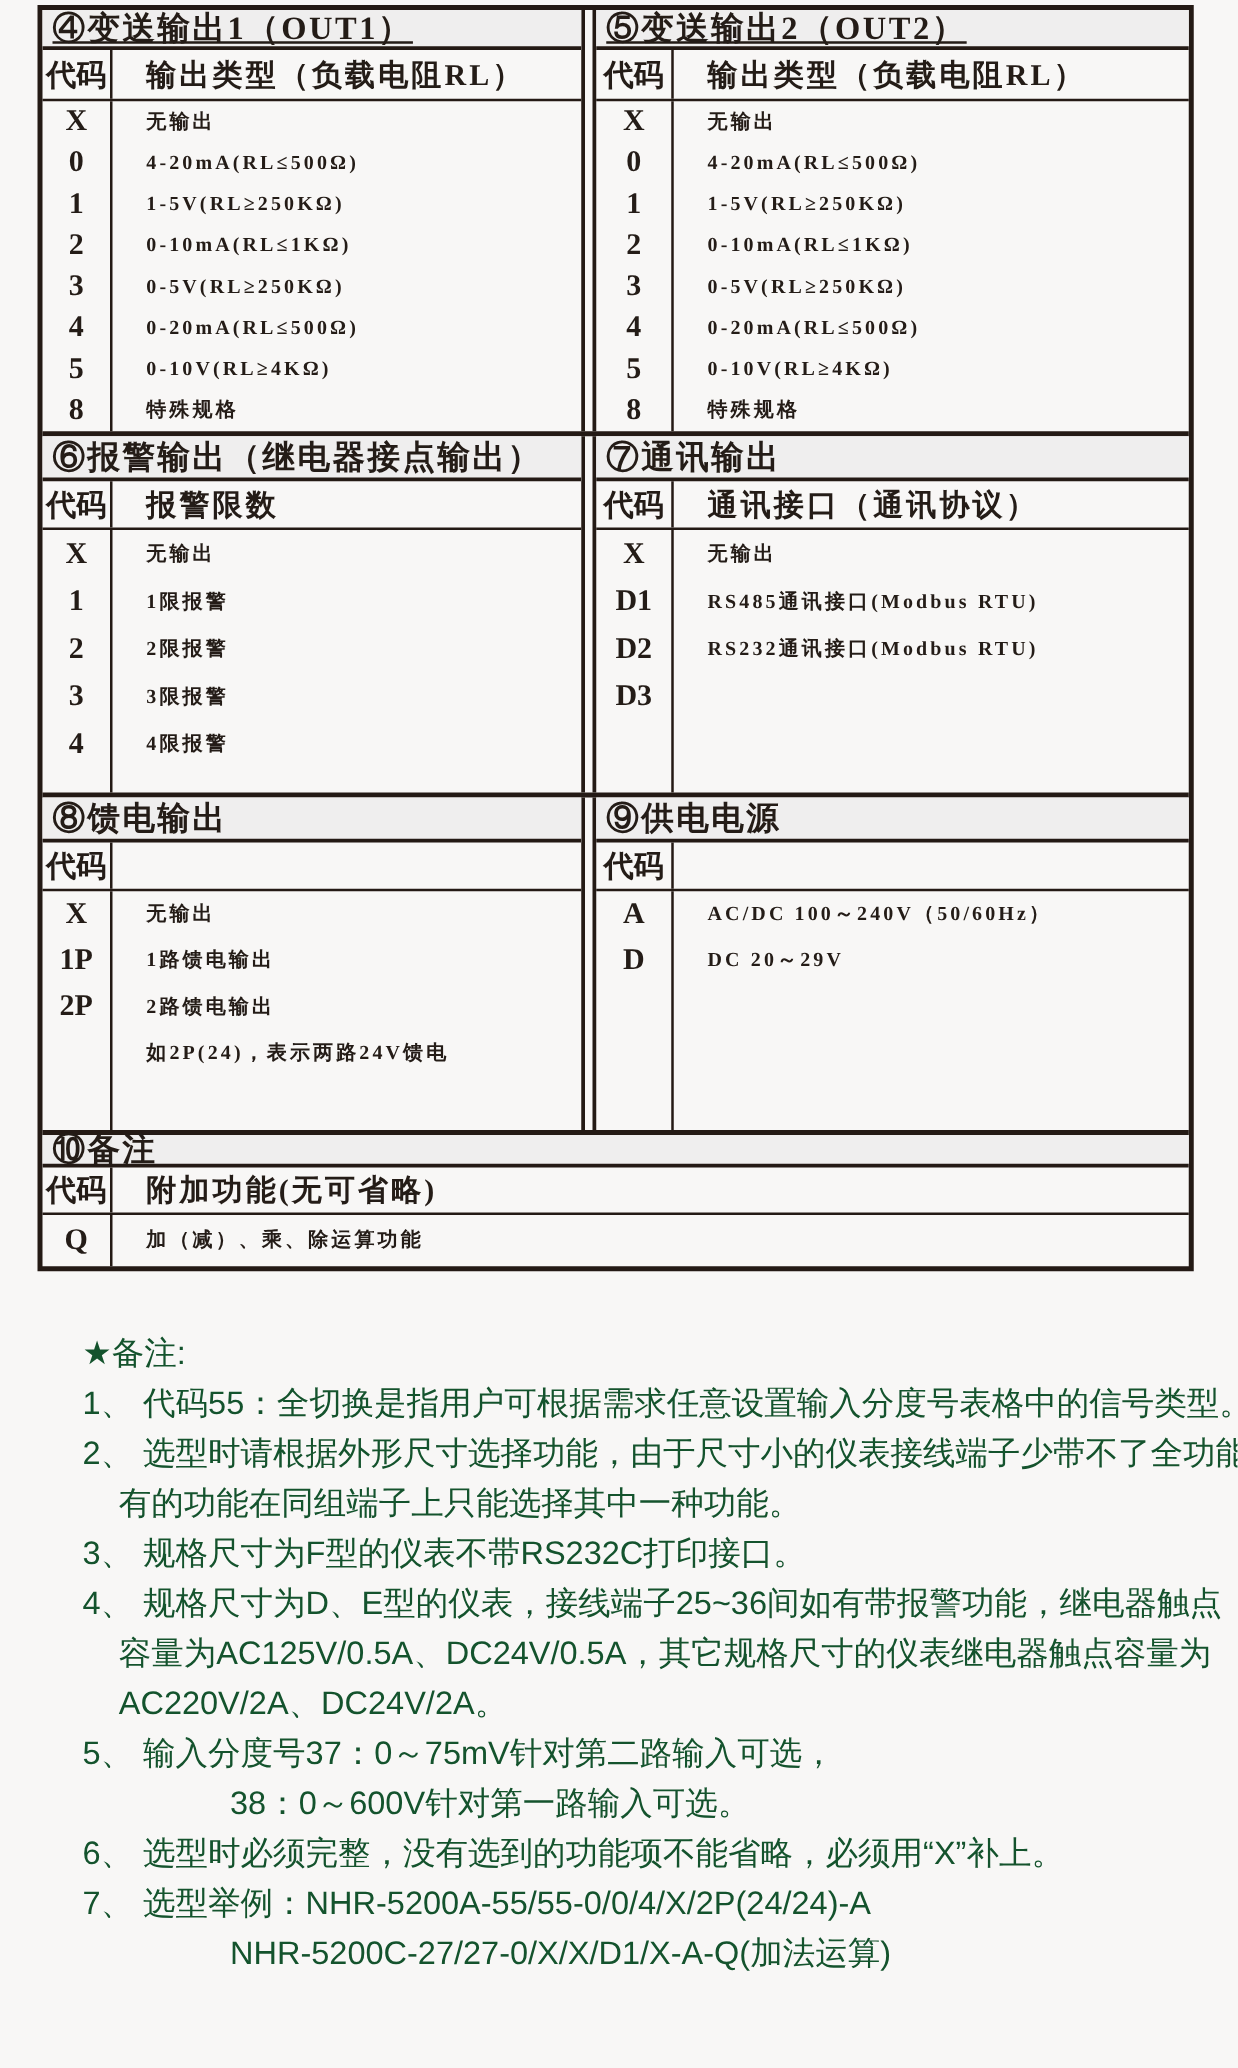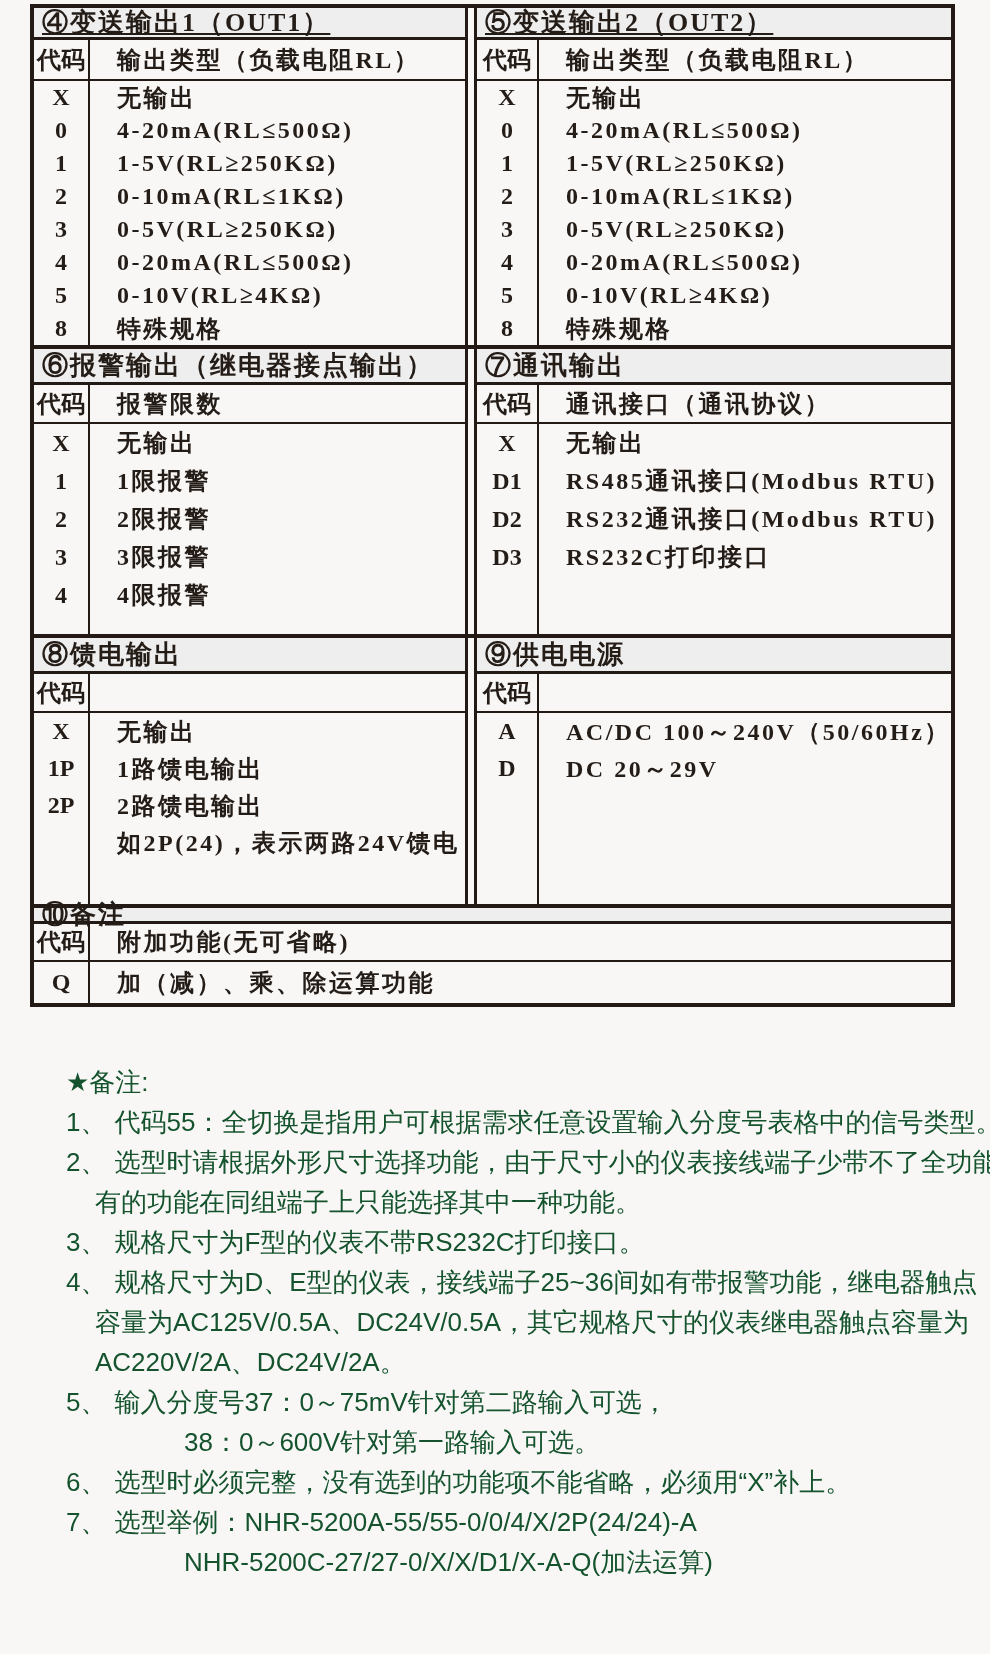--- a/index.html
+++ b/index.html
@@ -36,30 +36,30 @@
     display:flex;align-items:center;justify-content:center;
     border-right:2px solid #241a15;font-size:24px;text-align:center;
   }
   .d{
     display:flex;align-items:center;padding-left:12px;
     font-size:24px;letter-spacing:2.5px;white-space:nowrap;
   }
   .codecol{border-right:2px solid #241a15;display:flex;flex-direction:column;}
   .desccol{display:flex;flex-direction:column;min-width:0;}
   .cc{display:flex;align-items:center;justify-content:center;font-size:24px;}
-  .dc{display:flex;align-items:center;padding-left:12px;font-size:24px;
+  .dc{display:flex;align-items:center;padding-left:12px;font-size:16px;
       letter-spacing:2.5px;white-space:nowrap;text-align:right;}
   
   .b1 .phead{height:32px;text-decoration:underline;}  .b1 .thead{height:41px;} .b1 .pbody{height:264px;}
   .b1 .cc,.b1 .dc{height:33px;}
   .b2 .phead{height:36px;}  .b2 .thead{height:39px;} .b2 .pbody{height:210px;}
   .b2 .cc,.b2 .dc{height:38px;}
   .b3 .phead{height:36px;}  .b3 .thead{height:39px;} .b3 .pbody{height:191px;}
   .b3 .cc,.b3 .dc{height:37px;}
-  .b4 .phead{height:16px;}  .b4 .thead{height:38px;} .b4 .pbody{height:41px;}
+  .b4 .phead{height:26px;}  .b4 .thead{height:38px;} .b4 .pbody{height:41px;}
   .b4 .cc,.b4 .dc{height:41px;}
   
   #notes{
     position:absolute;left:66px;top:1062px;width:900px;
     font-size:26px;line-height:40px;color:#14532d;
     font-family:"Liberation Sans","DejaVu Sans",sans-serif;
   }
   .nline{white-space:nowrap;height:40px;}
   .nline .mk{margin-right:8px;}
   .nline.cont{padding-left:29px;}
@@ -163,21 +163,20 @@
           <div class="codecol">
             <div class="cc">X</div>
             <div class="cc">D1</div>
             <div class="cc">D2</div>
             <div class="cc">D3</div>
           </div>
           <div class="desccol">
             <div class="dc">无输出</div>
             <div class="dc">RS485通讯接口(Modbus RTU)</div>
             <div class="dc">RS232通讯接口(Modbus RTU)</div>
-            <div class="dc">RS232C打印接口</div>
           </div>
         </div>
       </div>
     </div>
     <div class="band b3">
       <div class="panel left">
         <div class="phead">⑧馈电输出</div>
         <div class="thead">
           <div class="c">代码</div>
         </div>

